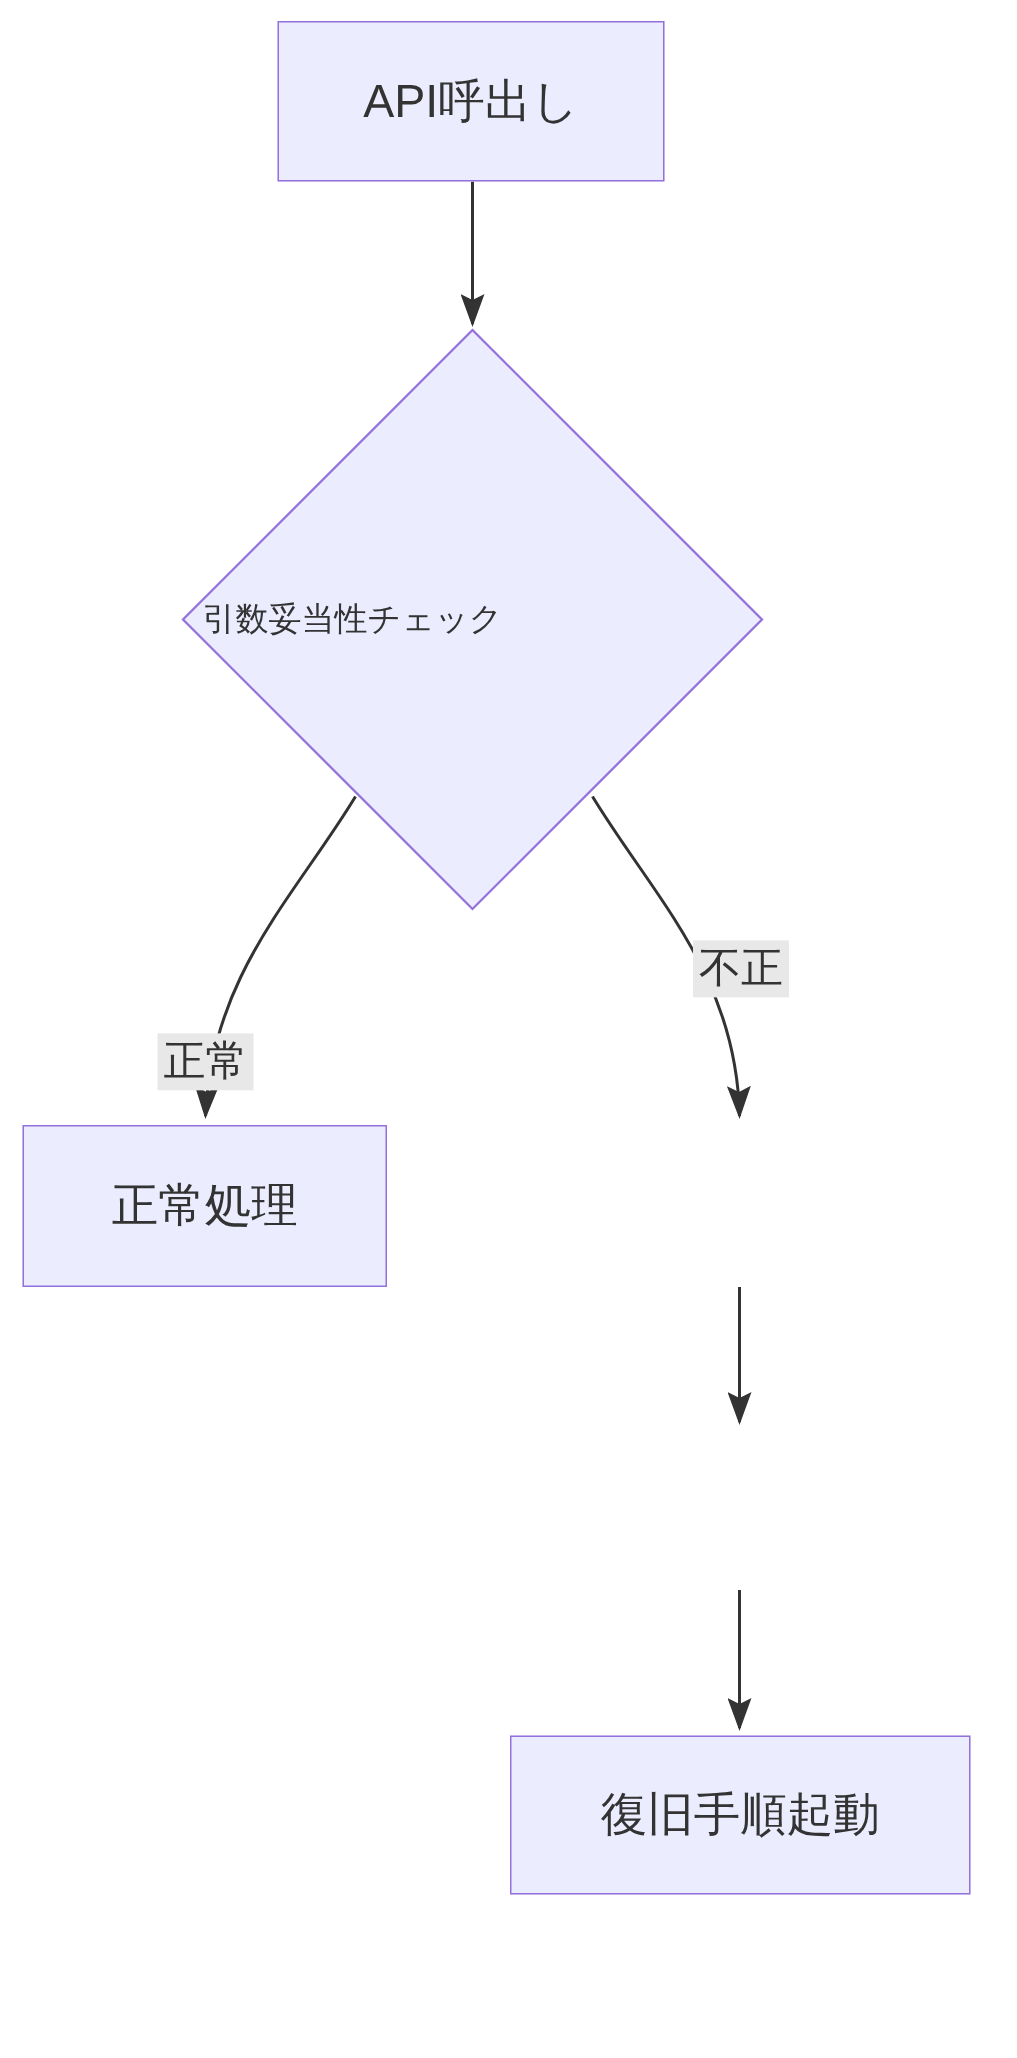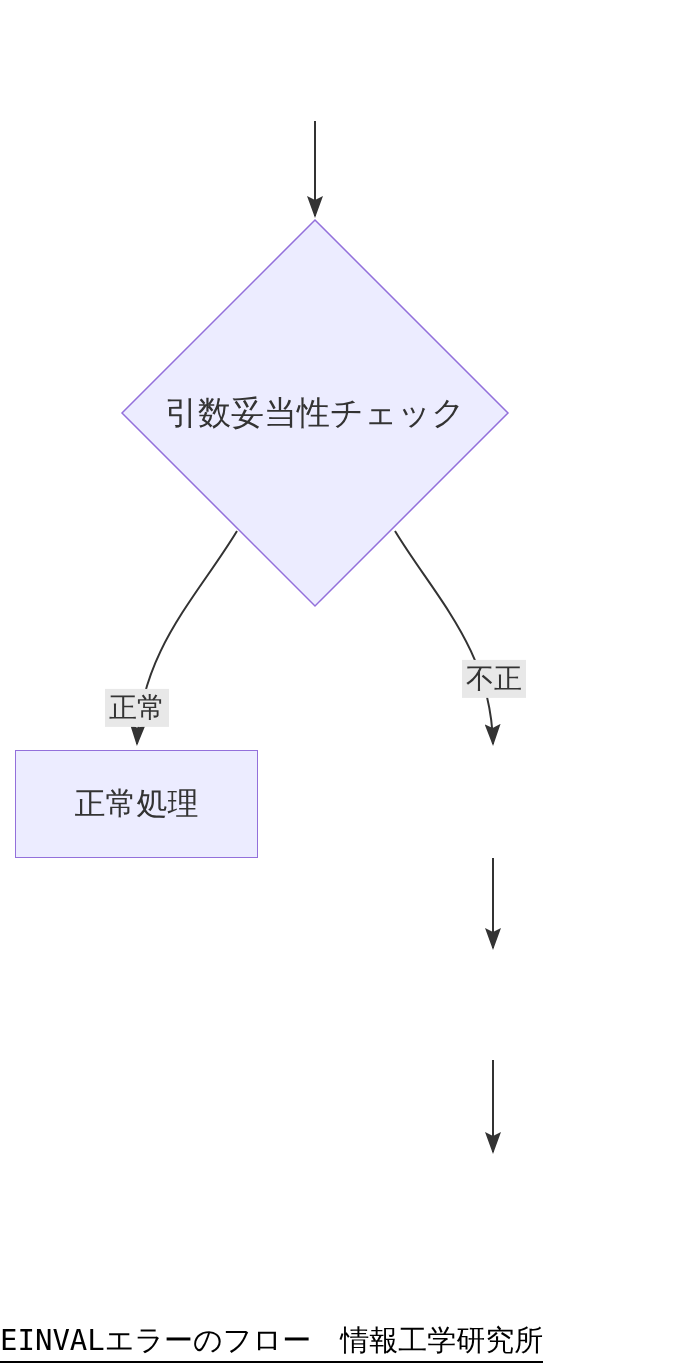--- a/index.html
+++ b/index.html
@@ -57,39 +57,38 @@
   .node-einval  { left: 356px; top: 751px;  width: 278px; height: 106px; }
   .node-detect  { left: 372px; top: 955px;  width: 244px; height: 105px; }
   .node-recover { left: 340px; top: 1157px; width: 307px; height: 106px; }
   .diamond-label {
     position: absolute;
     z-index: 2;
     left: 135px; top: 390px;
     width: 360px; height: 46px;
     display: flex;
     align-items: center;
-    justify-content: center;
     color: var(--text-color);
-    font-size: 33px;
+    font-size: 22px;
     background: transparent;
     pointer-events: none;
   }
   .edge-label {
     position: absolute;
     z-index: 3;
     transform: translate(-50%, -50%);
     background: var(--edge-label-bg);
     color: var(--text-color);
     font-size: 28px;
     line-height: 1.15;
     padding: 3px 4px;
     white-space: nowrap;
   }
   .edge-label-ok { left: 137px; top: 679px; margin-top: 29px; }
-  .edge-label-ng { left: 494px; top: 679px; }
+  .edge-label-ng { left: 494px; top: 646px; }
   .caption {
     position: absolute;
     z-index: 2;
     left: 0px; top: 1322px;
     display: inline-block;
     font-family: "DejaVu Sans Mono", "Liberation Mono", monospace;
     font-size: 29px;
     line-height: 1.25;
     color: var(--caption-color);
     border-bottom: 2px solid var(--caption-color);
@@ -111,35 +110,40 @@
 
     <polygon class="diamond-shape" points="315,220 508,413 315,606 122,413"></polygon>
 
     <path class="edge" d="M315,121 L315,216" marker-end="url(#arrowhead)"></path>
     <path class="edge" d="M237,531 C197,597 141,650 137,744" marker-end="url(#arrowhead)"></path>
     <path class="edge" d="M395,531 C435,597 491,650 493,744" marker-end="url(#arrowhead)"></path>
     <path class="edge" d="M493,858 L493,948" marker-end="url(#arrowhead)"></path>
     <path class="edge" d="M493,1060 L493,1152" marker-end="url(#arrowhead)"></path>
   </svg>
 
+  <div class="node node-api">
+    <span>API呼出し</span>
+  </div>
 
   <div class="diamond-label">
     <span>引数妥当性チェック</span>
   </div>
 
   <div class="edge-label edge-label-ok">
     <span>正常</span>
   </div>
 
   <div class="edge-label edge-label-ng">
     <span>不正</span>
   </div>
 
   <div class="node node-normal">
     <span>正常処理</span>
   </div>
 
 
 
+  <div class="node node-recover">
+    <span>復旧手順起動</span>
+  </div>
 
-  <div class="caption">EINVALエラーのフロー　情報工学研究所</div>
 
 </div>
 
 </body></html>

